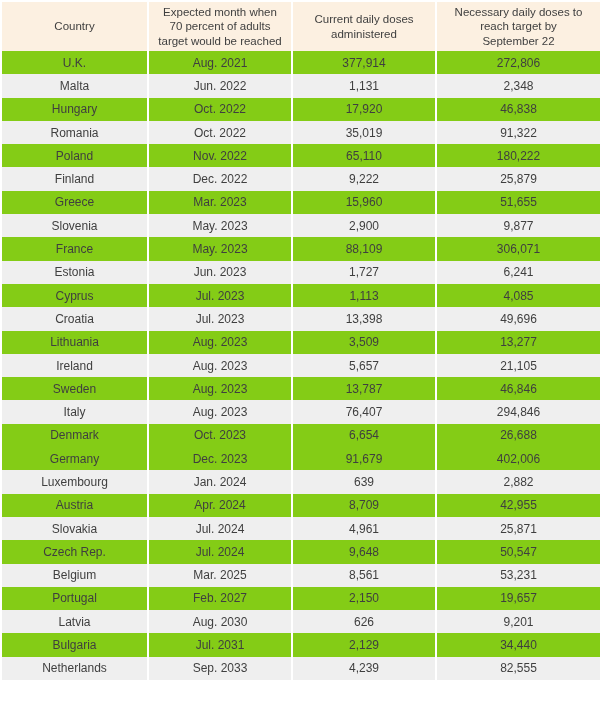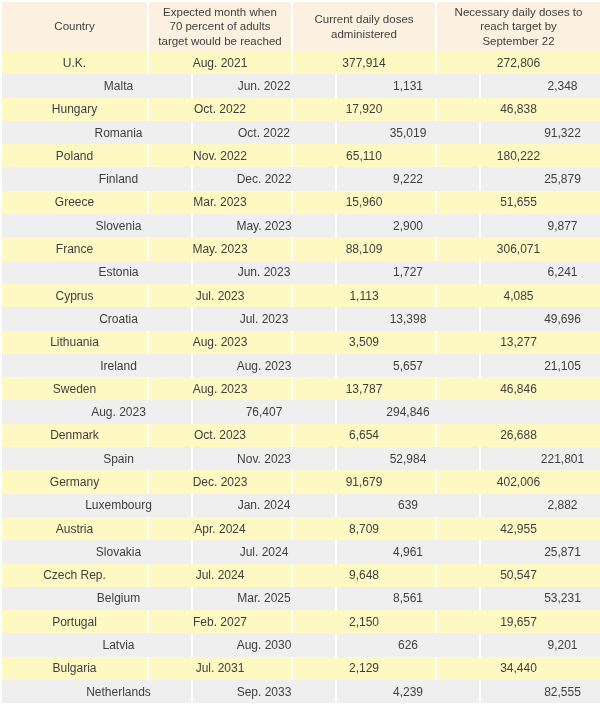--- a/index.html
+++ b/index.html
@@ -37,22 +37,22 @@
     height: 100%;
     box-sizing: border-box;
     white-space: pre-line;
   }
   .hcell + .hcell {
     border-left: 2px solid #ffffff;
   }
   .data-row {
     height: 23.3px;
   }
-  .data-row.light { background: #fef9c3; }
-  .data-row.dark  { background: #efefef; padding-left: 44px; }
+  .data-row.light { background: #84cc16; }
+  .data-row.dark  { background: #efefef; }
   .cell {
     display: flex;
     align-items: center;
     justify-content: center;
     text-align: center;
     font-size: 12px;
     color: #3f3f3f;
     height: 100%;
     box-sizing: border-box;
     overflow: hidden;
@@ -162,36 +162,31 @@
         <div class="cell">5,657</div>
         <div class="cell">21,105</div>
       </div>
       <div class="grid data-row light">
         <div class="cell">Sweden</div>
         <div class="cell">Aug. 2023</div>
         <div class="cell">13,787</div>
         <div class="cell">46,846</div>
       </div>
       <div class="grid data-row dark">
+        <div class="cell">Italy</div>
         <div class="cell">Aug. 2023</div>
         <div class="cell">76,407</div>
         <div class="cell">294,846</div>
       </div>
       <div class="grid data-row light">
         <div class="cell">Denmark</div>
         <div class="cell">Oct. 2023</div>
         <div class="cell">6,654</div>
         <div class="cell">26,688</div>
       </div>
-      <div class="grid data-row dark">
-        <div class="cell">Spain</div>
-        <div class="cell">Nov. 2023</div>
-        <div class="cell">52,984</div>
-        <div class="cell">221,801</div>
-      </div>
       <div class="grid data-row light">
         <div class="cell">Germany</div>
         <div class="cell">Dec. 2023</div>
         <div class="cell">91,679</div>
         <div class="cell">402,006</div>
       </div>
       <div class="grid data-row dark">
         <div class="cell">Luxembourg</div>
         <div class="cell">Jan. 2024</div>
         <div class="cell">639</div>

